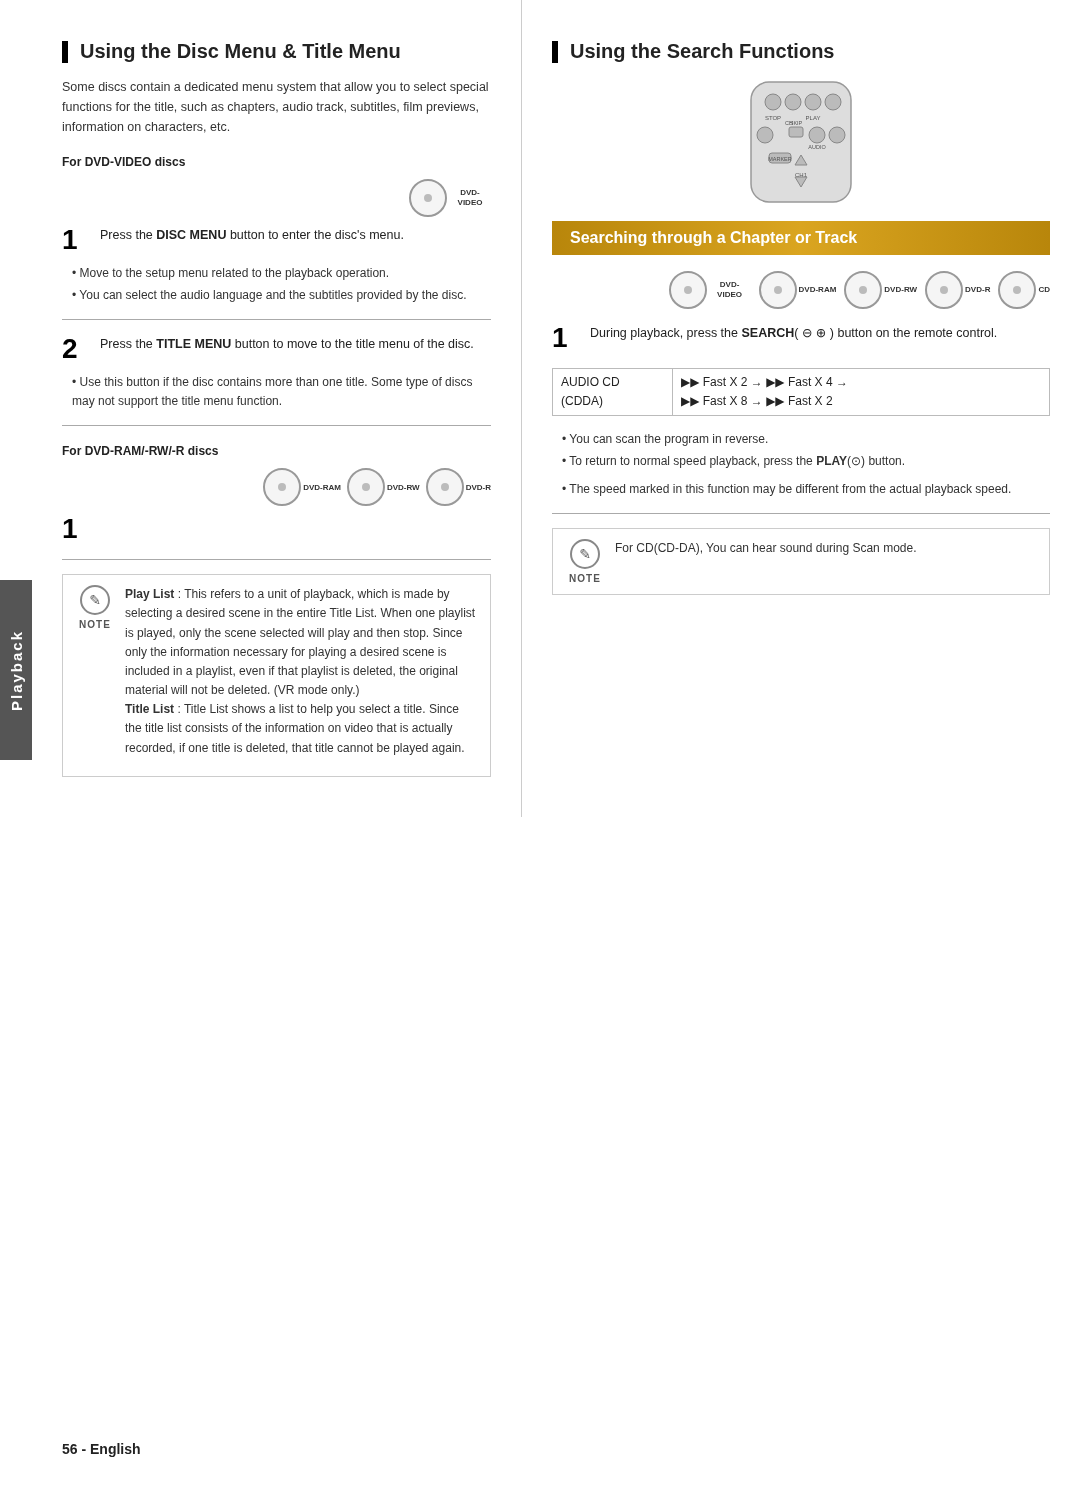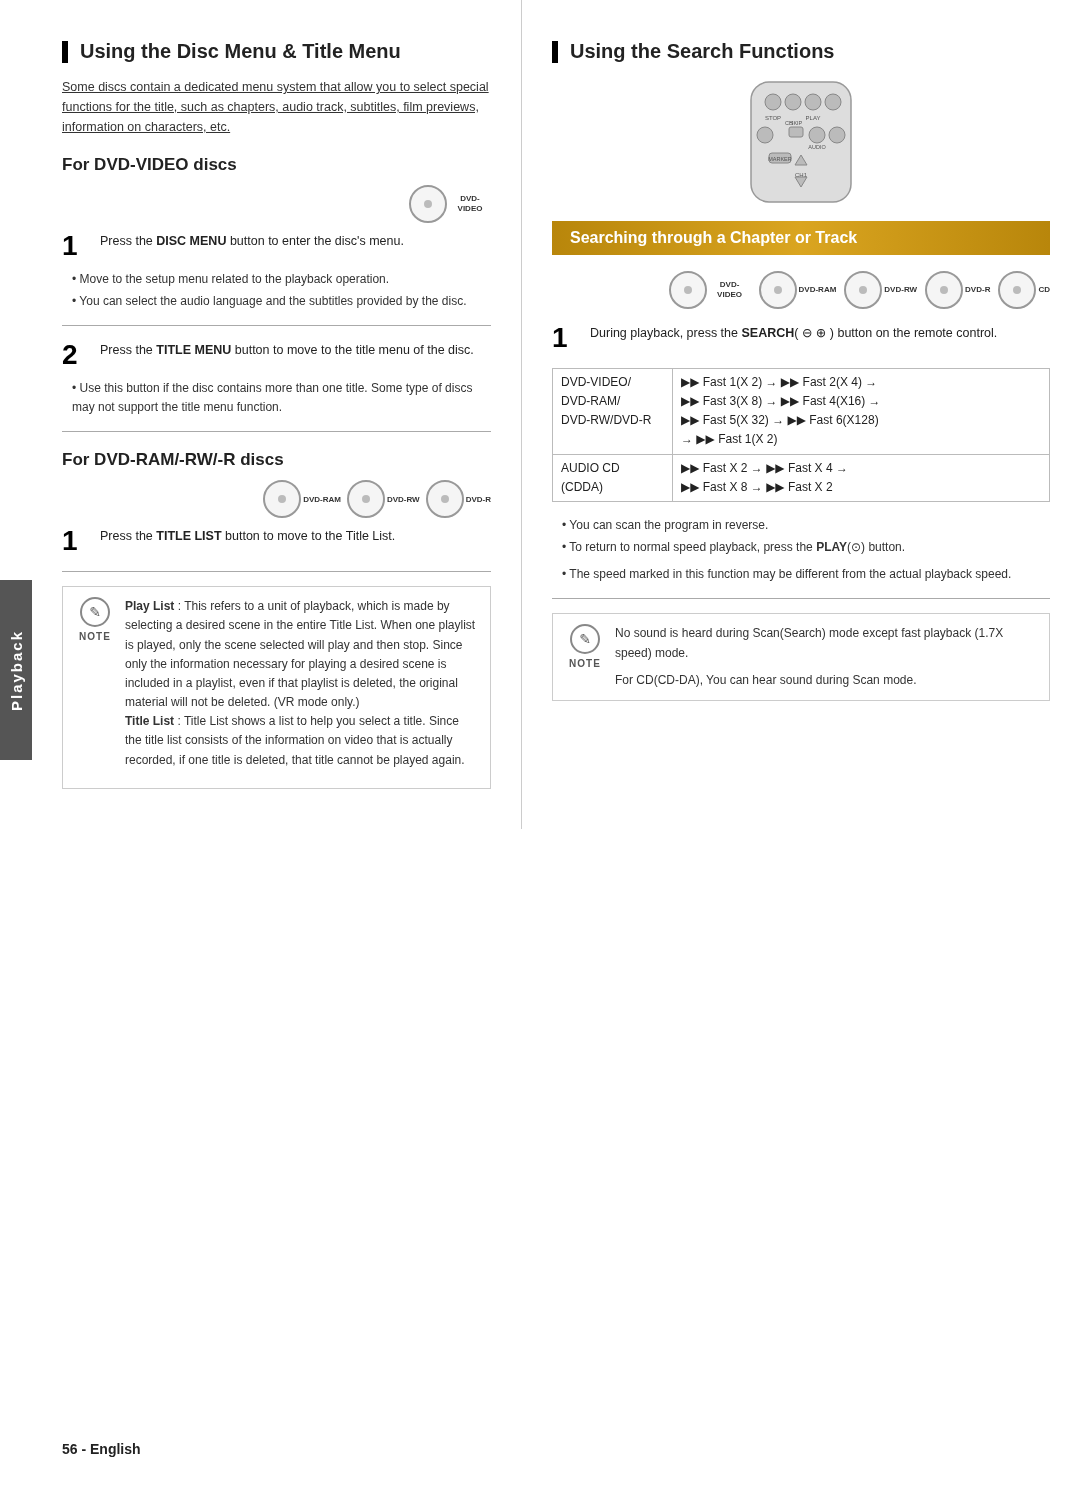--- a/index.html
+++ b/index.html
@@ -62,31 +62,30 @@
     }
     .section-heading .bar {
       display: inline-block;
       width: 6px;
       height: 22px;
       background: #000;
       margin-right: 4px;
       vertical-align: middle;
     }
     .subsection-heading {
-      font-size: 17px;
+      font-size: 12px;
       font-weight: bold;
       margin-bottom: 10px;
       margin-top: 18px;
     }
     
     .body-text {
       font-size: 12.5px;
       line-height: 1.6;
       color: #333;
-      text-decoration: underline;
     }
     
     .step-block {
       display: flex;
       flex-direction: row;
       align-items: flex-start;
       margin-bottom: 8px;
       margin-top: 8px;
     }
     .step-number {
@@ -320,23 +319,20 @@
         <div class="disc-icon-label">DVD-RW</div>
       </div>
       <div class="disc-icon">
         <div class="disc-icon-circle"></div>
         <div class="disc-icon-label">DVD-R</div>
       </div>
     </div>
 
     <div class="step-block">
       <div class="step-number">1</div>
-      <div class="step-content">
-        Press the <b>TITLE LIST</b> button to move to the Title List.
-      </div>
     </div>
 
     <hr class="divider">
 
     <div class="note-box">
       <div class="note-icon-area">
         <div class="note-icon">✎</div>
         <div class="note-label">NOTE</div>
       </div>
       <div class="note-content">
@@ -424,29 +420,20 @@
     <div class="step-block">
       <div class="step-number">1</div>
       <div class="step-content">
         During playback, press the <b>SEARCH</b>( ⊖ ⊕ ) button on the remote control.
       </div>
     </div>
 
     
     <table class="speed-table">
       <tbody>
-        <tr>
-          <td>DVD-VIDEO/<br>DVD-RAM/<br>DVD-RW/DVD-R</td>
-          <td>
-            ▶▶ Fast 1(X 2) → ▶▶ Fast 2(X 4) →<br>
-            ▶▶ Fast 3(X 8) → ▶▶ Fast 4(X16) →<br>
-            ▶▶ Fast 5(X 32) → ▶▶ Fast 6(X128)<br>
-            → ▶▶ Fast 1(X 2)
-          </td>
-        </tr>
         <tr>
           <td>AUDIO CD<br>(CDDA)</td>
           <td>
             ▶▶ Fast X 2 → ▶▶ Fast X 4 →<br>
             ▶▶ Fast X 8 → ▶▶ Fast X 2
           </td>
         </tr>
       </tbody>
     </table>
 
@@ -459,23 +446,20 @@
 
     <hr class="divider">
 
     
     <div class="note-box">
       <div class="note-icon-area">
         <div class="note-icon">✎</div>
         <div class="note-label">NOTE</div>
       </div>
       <div class="note-content">
-        <div style="margin-bottom:8px;">
-          No sound is heard during Scan(Search) mode except fast playback (1.7X speed) mode.
-        </div>
         <div>
           For CD(CD-DA), You can hear sound during Scan mode.
         </div>
       </div>
     </div>
 
   </div>
 
 </div>
 

